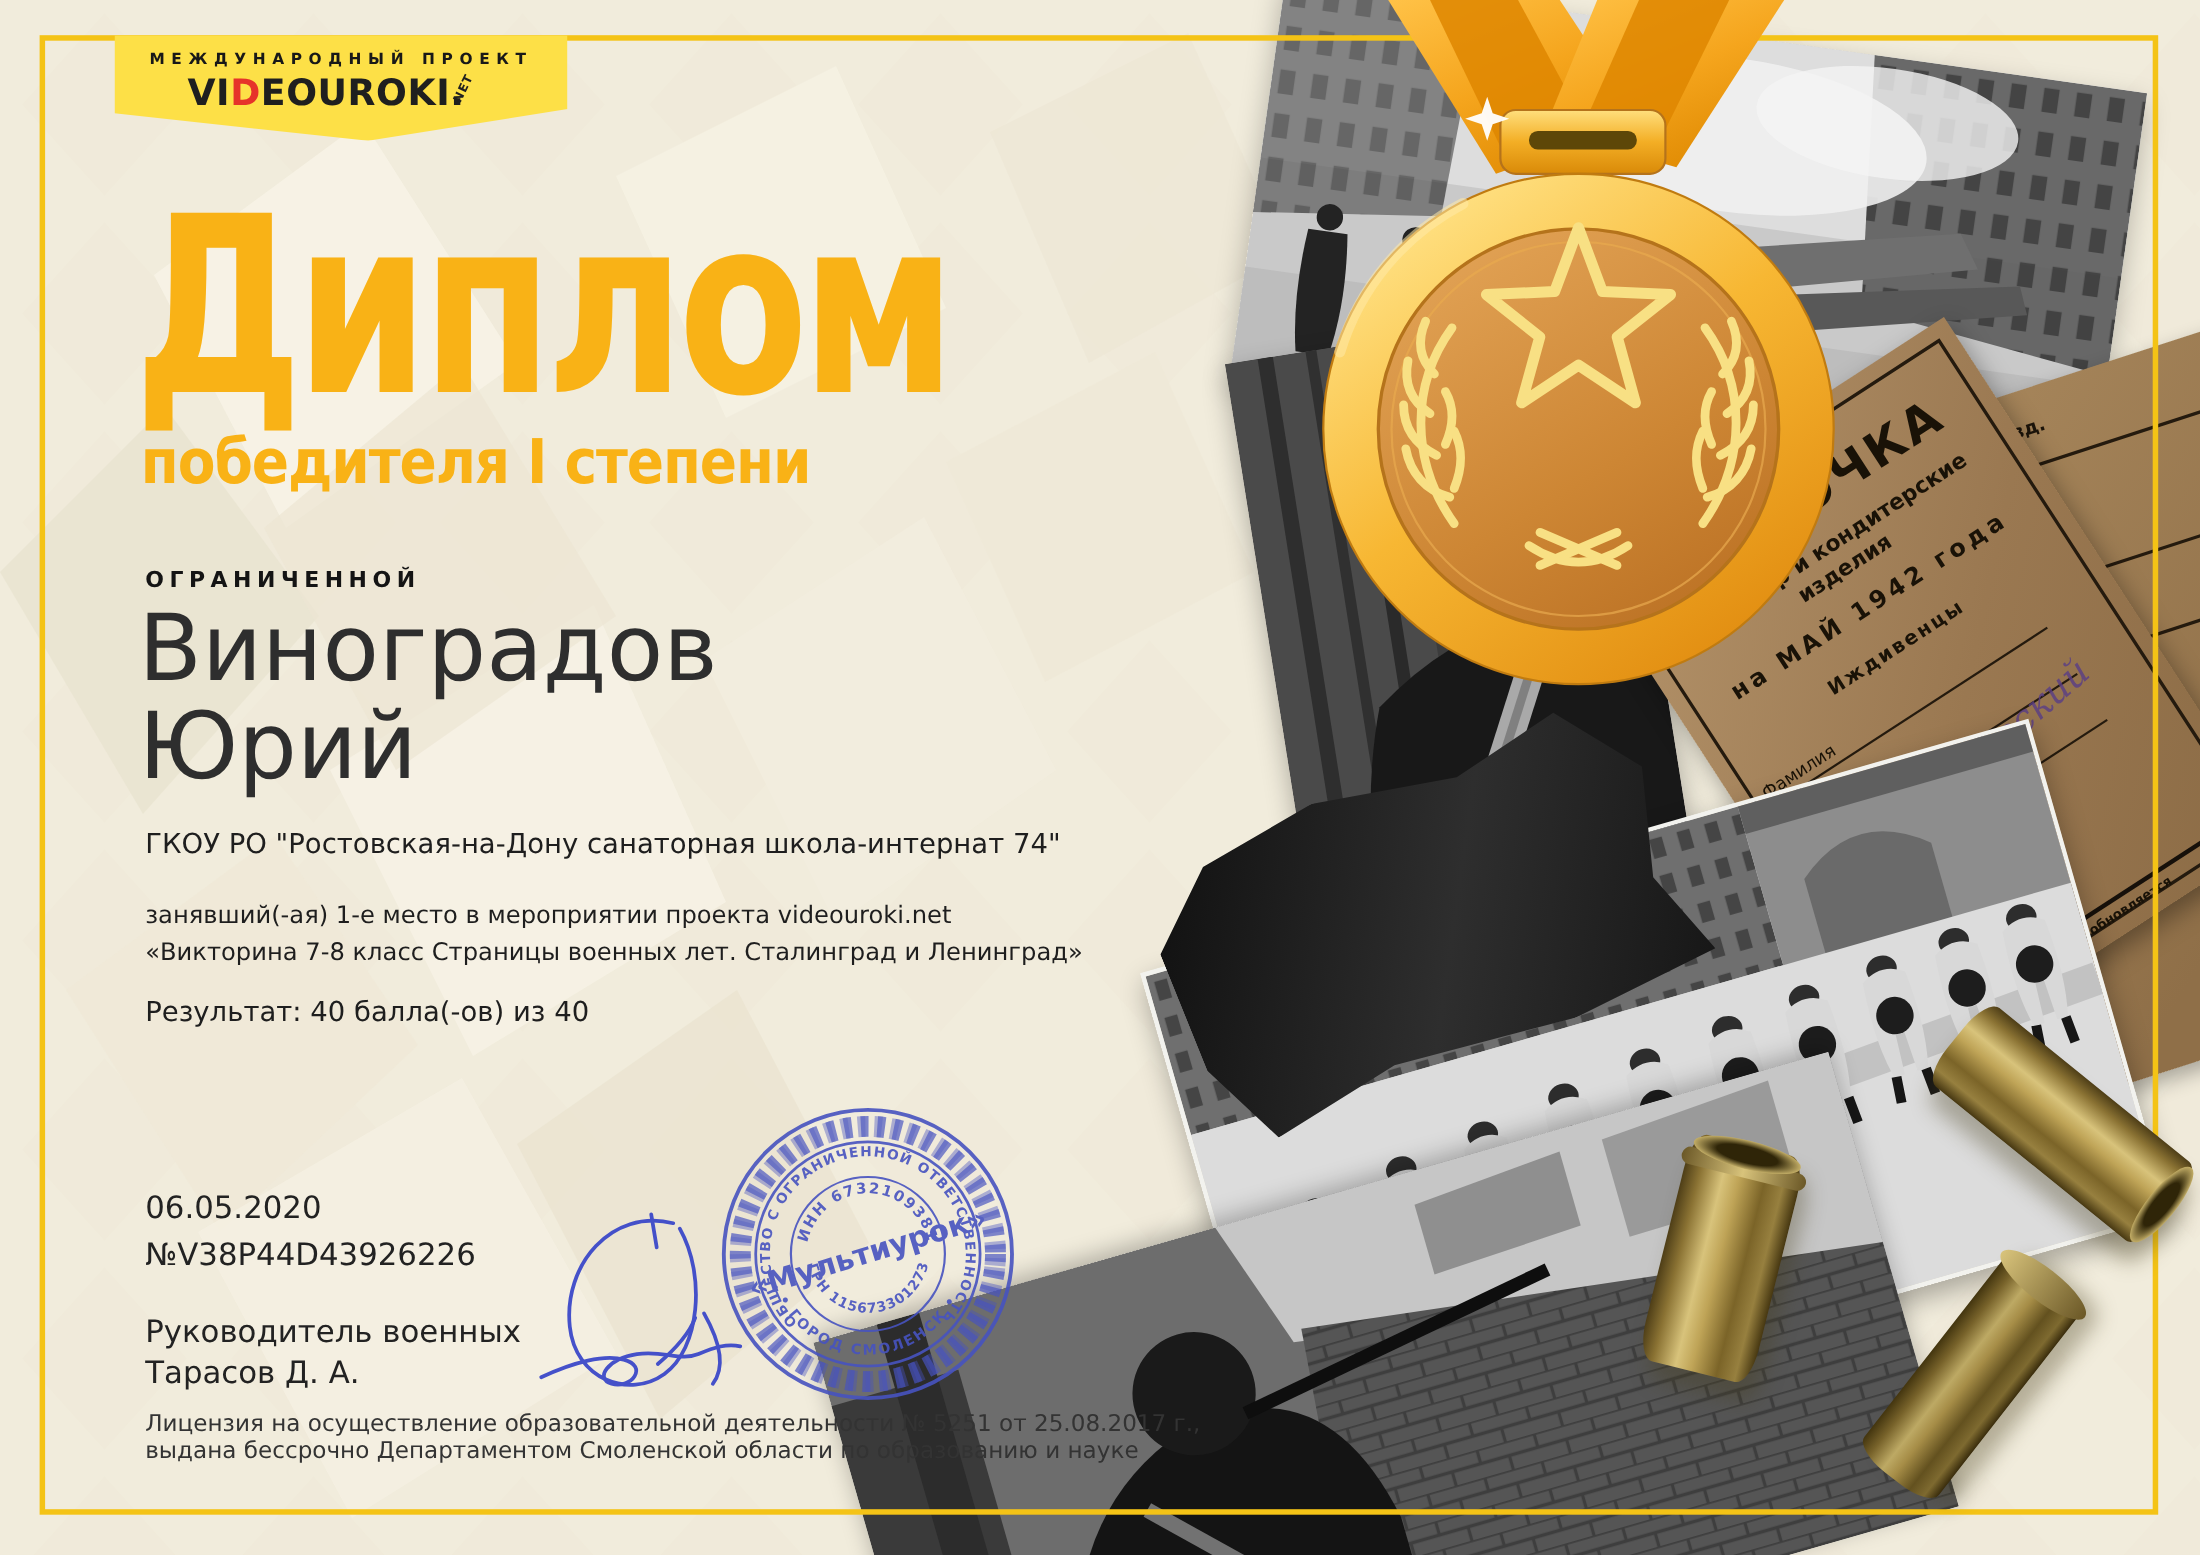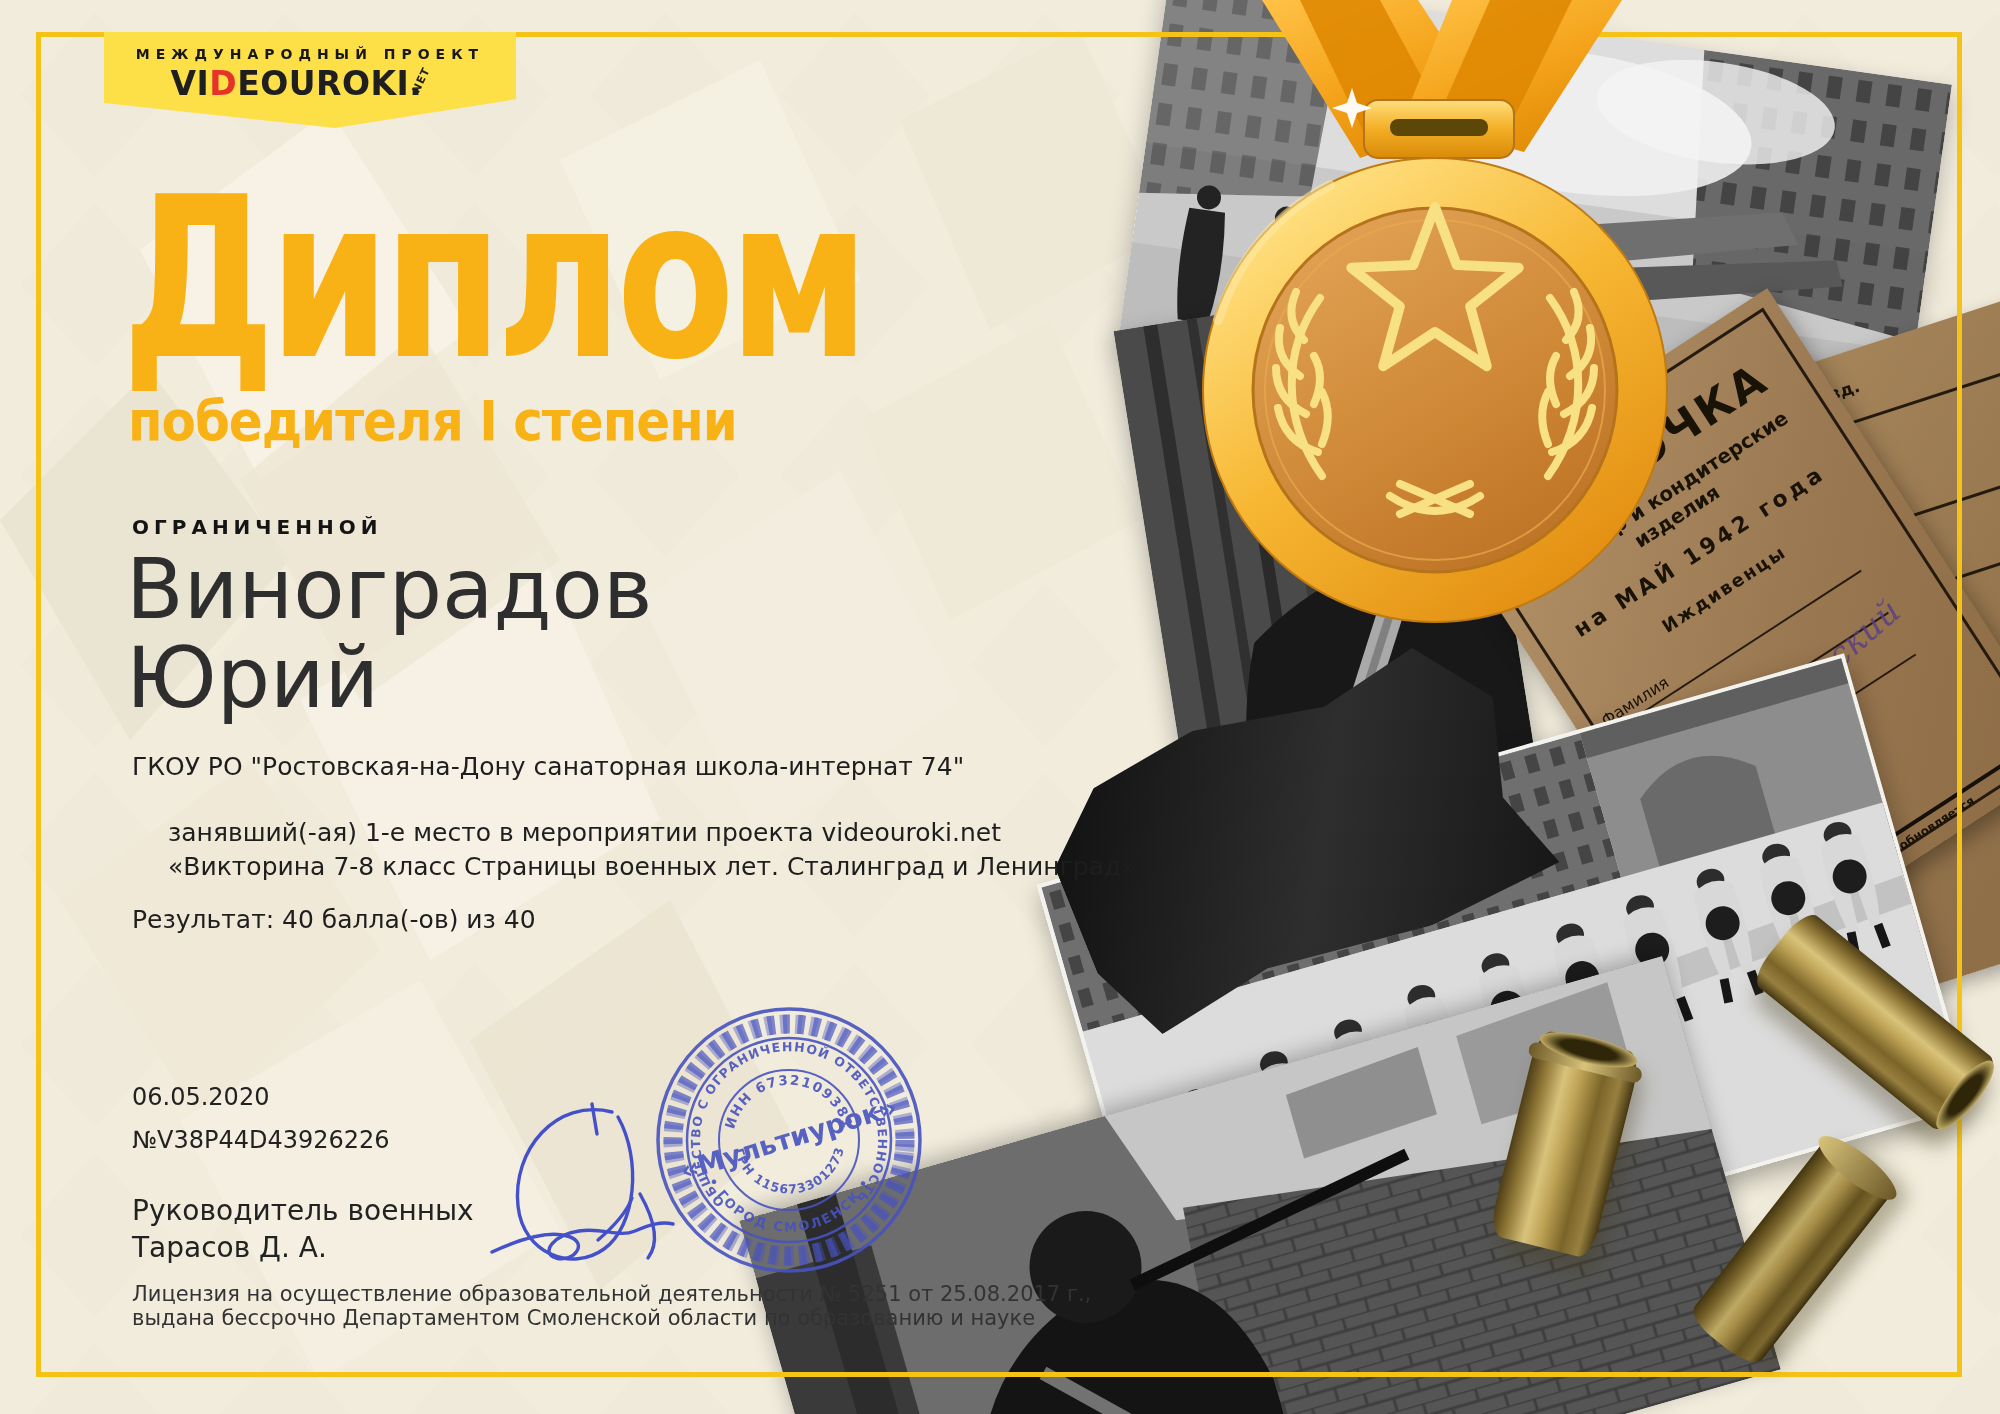--- a/index.html
+++ b/index.html
@@ -19,23 +19,23 @@
   .brand .d{color:#e6332a;}
   .brand .net{display:inline-block;font-size:11px;letter-spacing:1px;transform:rotate(-64deg) translate(2px,-2px);transform-origin:left bottom;}
   
   .t-main{position:absolute;left:122px;top:148px;font-size:172px;font-weight:bold;color:#f9b216;
     letter-spacing:-6px;transform:scaleY(1.30);transform-origin:left top;z-index:45;white-space:nowrap;}
   .t-sub{position:absolute;left:128px;top:388px;font-size:50px;font-weight:bold;color:#f9b216;
     letter-spacing:-1px;transform:scaleY(1.12);transform-origin:left top;z-index:45;white-space:nowrap;}
   .lbl-award{position:absolute;left:132px;top:515px;font-size:20px;font-weight:bold;letter-spacing:5px;color:#141414;z-index:45;}
   .r-name{position:absolute;left:126px;top:545px;font-size:84px;font-weight:400;color:#2e2e2e;line-height:1.06;z-index:45;}
   .school{position:absolute;left:132px;top:752px;font-size:25px;color:#1e1e1e;z-index:45;}
-  .award-txt{position:absolute;left:132px;top:816px;font-size:25px;color:#1e1e1e;line-height:34px;z-index:45;margin-left:36px;}
+  .award-txt{position:absolute;left:132px;top:816px;font-size:22px;color:#1e1e1e;line-height:34px;z-index:45;}
   .result{position:absolute;left:132px;top:905px;font-size:25px;color:#1e1e1e;z-index:45;}
-  .issue{position:absolute;left:132px;top:1076px;font-size:24px;color:#222;line-height:43px;z-index:45;}
+  .issue{position:absolute;left:132px;top:1076px;font-size:28px;color:#222;line-height:43px;z-index:45;}
   .signatory{position:absolute;left:132px;top:1192px;font-size:28px;color:#222;line-height:37px;z-index:45;}
   .license{position:absolute;left:132px;top:1282px;font-size:21px;color:#333;line-height:24px;z-index:45;}
   
   .photo{position:absolute;}
   .photo svg{display:block;}
   .p1{left:1140px;top:28px;width:790px;height:370px;transform:rotate(8deg);z-index:10;box-shadow:0 10px 24px rgba(0,0,0,.25);}
   .p2{left:1160px;top:300px;width:350px;height:620px;transform:rotate(-9deg);z-index:11;box-shadow:0 10px 24px rgba(0,0,0,.3);}
   .p4{left:1085px;top:760px;width:840px;height:470px;transform:rotate(-16deg);z-index:14;border:4px solid #f2f2ee;box-sizing:border-box;box-shadow:0 10px 24px rgba(0,0,0,.3);}
   .sniper{left:1060px;top:700px;width:470px;height:270px;transform:rotate(-22deg);z-index:15;
     background:linear-gradient(120deg,#0f0f0f,#2e2e2e 55%,#171717);

